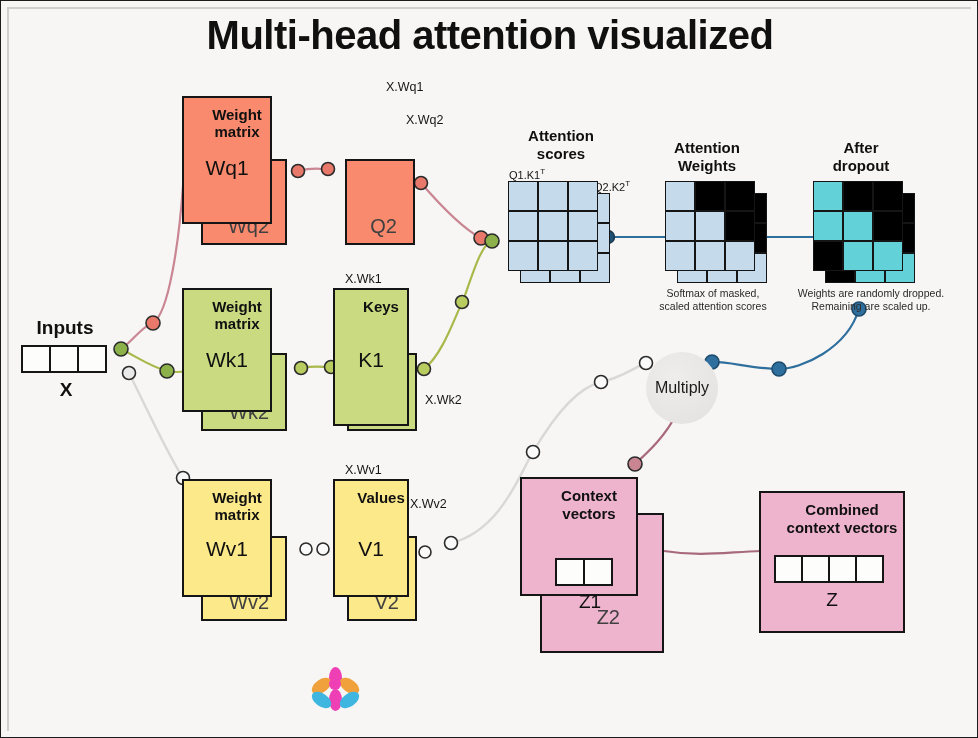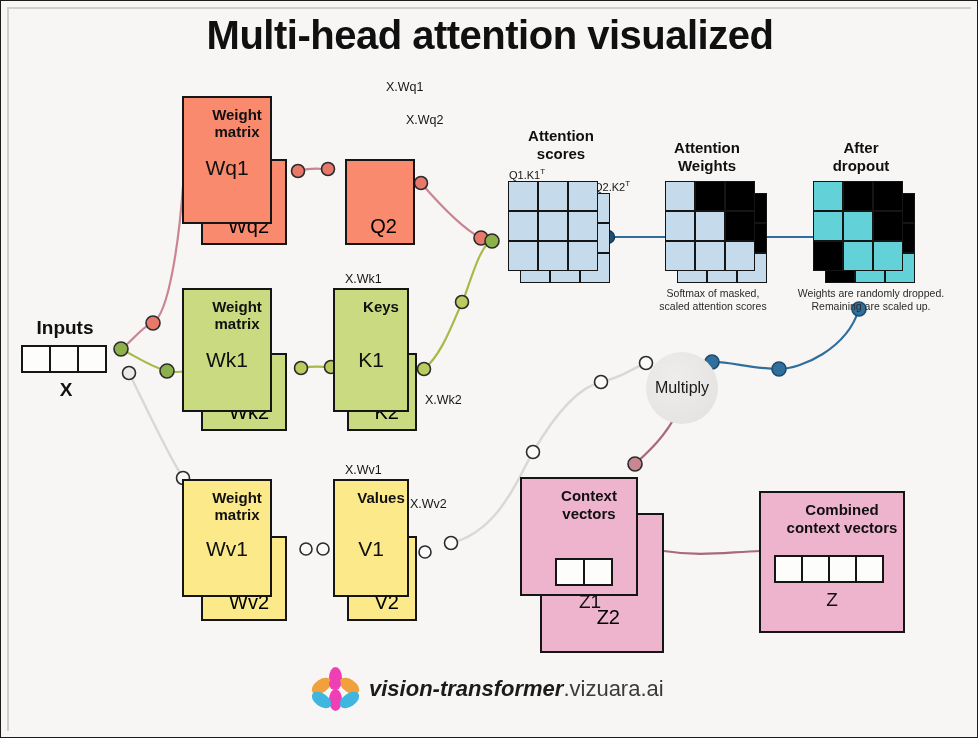--- a/index.html
+++ b/index.html
@@ -29,21 +29,21 @@
   .card .hdr{
     position:absolute;left:0;right:0;top:9px;text-align:center;
     font-size:15px;font-weight:bold;color:#101010;line-height:1.12;padding-left:20px;
   }
   .card .sym{
     position:absolute;left:0;right:0;text-align:center;
     font-size:21px;color:#101010;
   }
   .back{position:absolute;box-sizing:border-box;border:2px solid #151515;}
   .back .sym2{
-    position:absolute;right:16px;bottom:5px;font-size:20px;color:#000000;
+    position:absolute;right:16px;bottom:5px;font-size:20px;color:#404040;
   }
   .mlabel{position:absolute;font-size:12.5px;color:#151515;white-space:nowrap;}
   .gridm{position:absolute;display:grid;box-sizing:border-box;}
   .gridm > i{border:1.6px solid #151515;box-sizing:border-box;display:block;}
   .ghead{
     position:absolute;text-align:center;font-size:15px;font-weight:bold;
     color:#101010;line-height:1.15;white-space:nowrap;
   }
   .gcap{
     position:absolute;text-align:center;font-size:10.5px;color:#2a2a2a;
@@ -175,21 +175,21 @@
     <span class="hdr">Weight</span>
     <span class="hdr" style="top:26px;">matrix</span>
     <span class="sym" style="top:58px;">Wk1</span>
   </div>
 
   <div class="mlabel" style="left:344px;top:271px;">X.Wk1</div>
   <div class="mlabel" style="left:424px;top:392px;">X.Wk2</div>
   <div class="back" style="left:346px;top:352px;width:70px;height:78px;background:#cada81;">
     <span class="sym2">K2</span>
   </div>
-  <div class="card" style="left:332px;top:287px;width:76px;height:124px;background:#cada81;">
+  <div class="card" style="left:332px;top:287px;width:76px;height:138px;background:#cada81;">
     <span class="hdr">Keys</span>
     <span class="sym" style="top:58px;">K1</span>
   </div>
 
   <div class="back" style="left:200px;top:535px;width:86px;height:85px;background:#fbe98a;">
     <span class="sym2">Wv2</span>
   </div>
   <div class="card" style="left:181px;top:478px;width:90px;height:118px;background:#fbe98a;">
     <span class="hdr">Weight</span>
     <span class="hdr" style="top:26px;">matrix</span>
@@ -324,17 +324,14 @@
   <div id="footer" style="left:312px;top:666px;">
     <span style="position:relative;display:inline-block;width:44px;height:44px;">
       <i class="petal" style="left:16px;top:0px;background:#ef3fb5;"></i>
       <i class="petal" style="left:16px;top:22px;background:#ef3fb5;"></i>
       <i class="petal" style="left:2px;top:8px;background:#f0a13c;transform:rotate(55deg);"></i>
       <i class="petal" style="left:30px;top:8px;background:#f0a13c;transform:rotate(-55deg);"></i>
       <i class="petal" style="left:2px;top:22px;background:#3fb6e0;transform:rotate(-55deg);"></i>
       <i class="petal" style="left:30px;top:22px;background:#3fb6e0;transform:rotate(55deg);"></i>
       <i class="petal" style="left:16px;top:11px;width:12px;height:12px;border-radius:50%;background:#ef3fb5;"></i>
     </span>
-    <span class="ftxt">
-      <b>vision-transformer</b><span>.vizuara.ai</span>
-    </span>
   </div>
 </div>
 
 </body></html>

